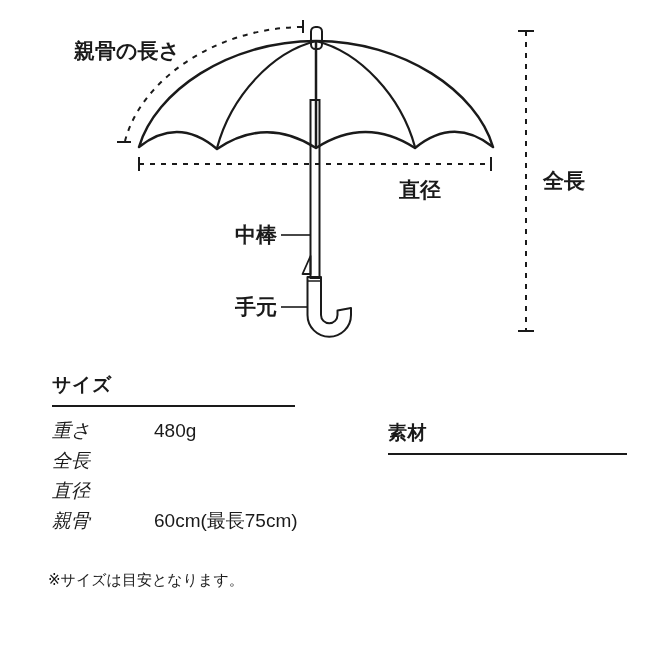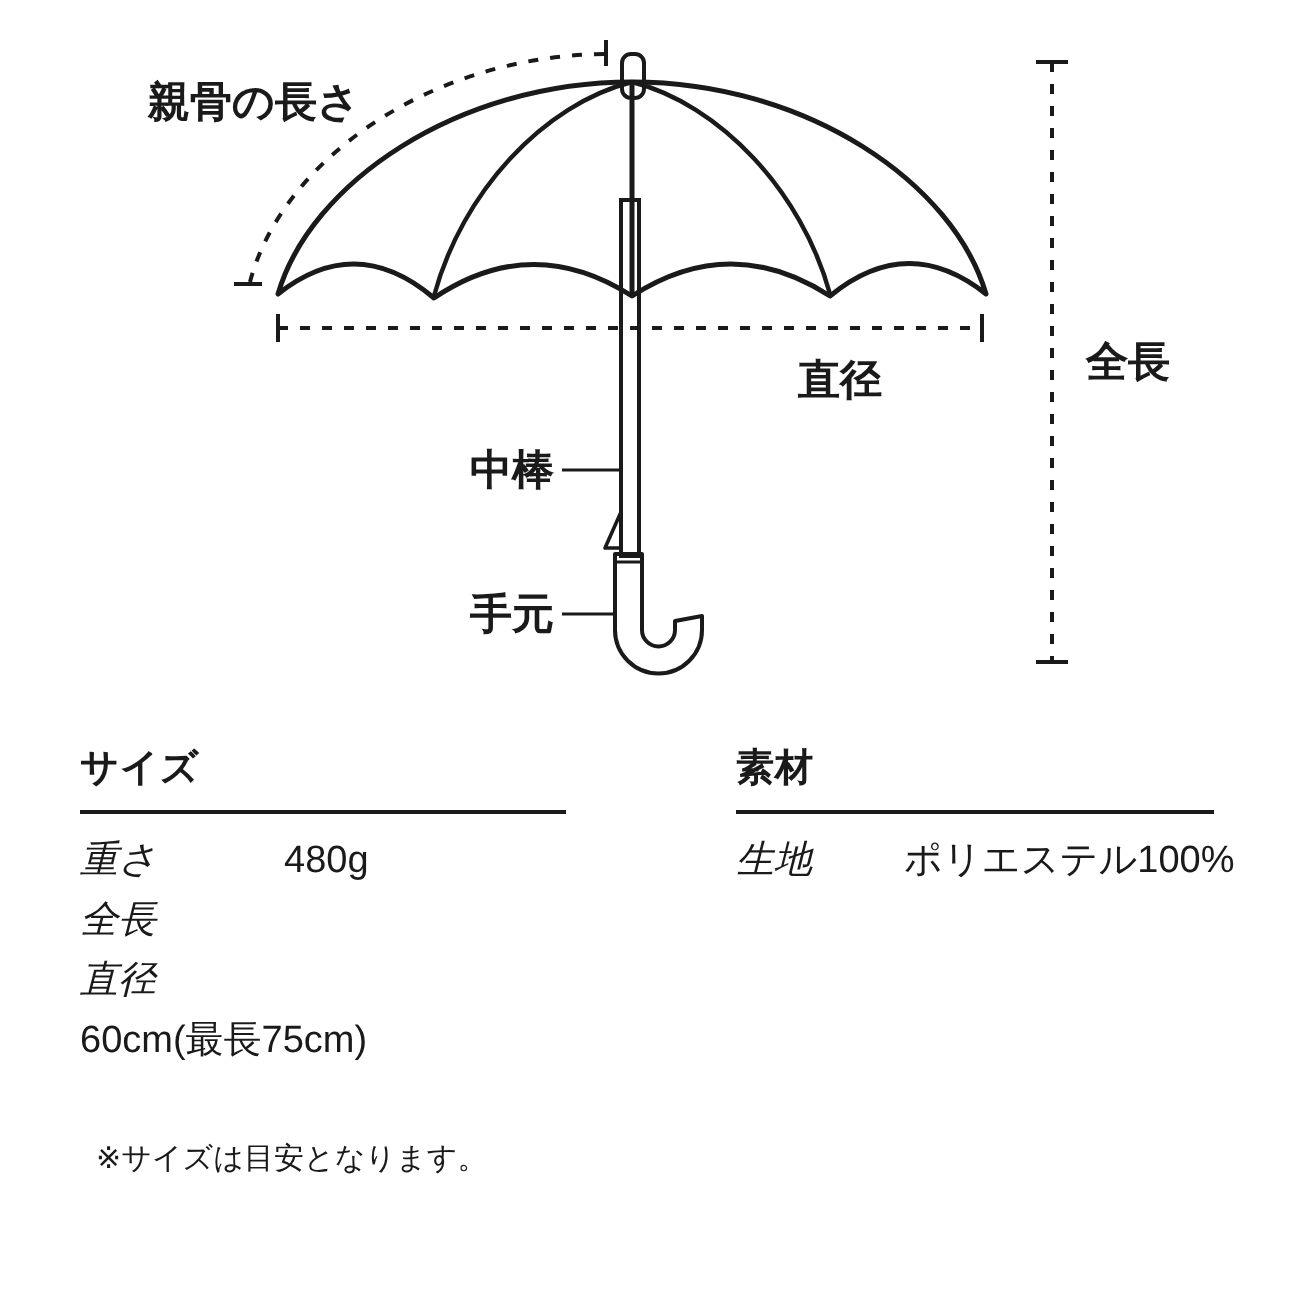--- a/index.html
+++ b/index.html
@@ -13,22 +13,22 @@
   .dlabel{
     font-family:"Liberation Sans","DejaVu Sans",sans-serif;
     font-size:21px;font-weight:bold;fill:#1a1a1a;
   }
   .ink{stroke:#1a1a1a;fill:none;}
   .dash{stroke:#1a1a1a;stroke-width:2;fill:none;stroke-dasharray:5 6;}
   .tick{stroke:#1a1a1a;stroke-width:2;}
   .leader{stroke:#1a1a1a;stroke-width:1.6;}
   
   .spec-col{position:absolute;top:373px;}
-  .spec-col.left{left:40px;width:243px;}
-  .spec-col.right{left:368px;width:239px;}
+  .spec-col.left{left:52px;width:243px;}
+  .spec-col.right{left:388px;width:239px;margin-top:48px;}
   .spec-header{
     font-size:19px;font-weight:bold;line-height:23px;
     padding-bottom:9px;border-bottom:2px solid #1a1a1a;
     letter-spacing:0.5px;
   }
   .spec-rows{margin-top:9px;}
   .spec-row{display:flex;font-size:19px;line-height:30px;}
   .spec-row .lbl{flex:0 0 102px;font-style:italic;}
   .spec-col.right .spec-row .lbl{flex:0 0 84px;}
   .spec-row .val{flex:1;white-space:nowrap;}
@@ -89,31 +89,26 @@
       <span class="lbl">重さ</span>
       <span class="val">480g</span>
     </div>
     <div class="spec-row">
       <span class="lbl">全長</span>
     </div>
     <div class="spec-row">
       <span class="lbl">直径</span>
     </div>
     <div class="spec-row">
+      <span class="lbl">親骨</span>
       <span class="val">60cm(最長75cm)</span>
     </div>
   </div>
 </div>
 
 <div class="spec-col right">
   <div class="spec-header">素材</div>
-  <div class="spec-rows">
-    <div class="spec-row">
-      <span class="lbl">生地</span>
-      <span class="val">ポリエステル100%</span>
-    </div>
-  </div>
 
   <div class="origin-block">
   </div>
 </div>
 
 <div class="footnote">※サイズは目安となります。</div>
 
 </body></html>

